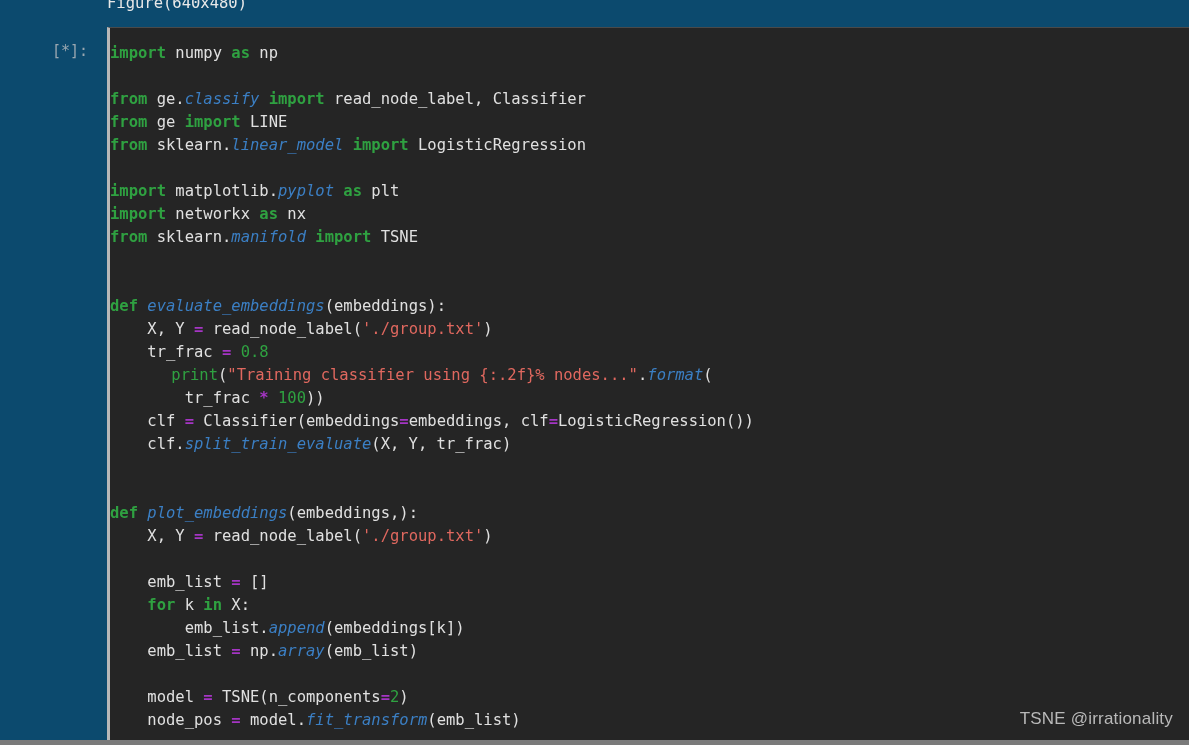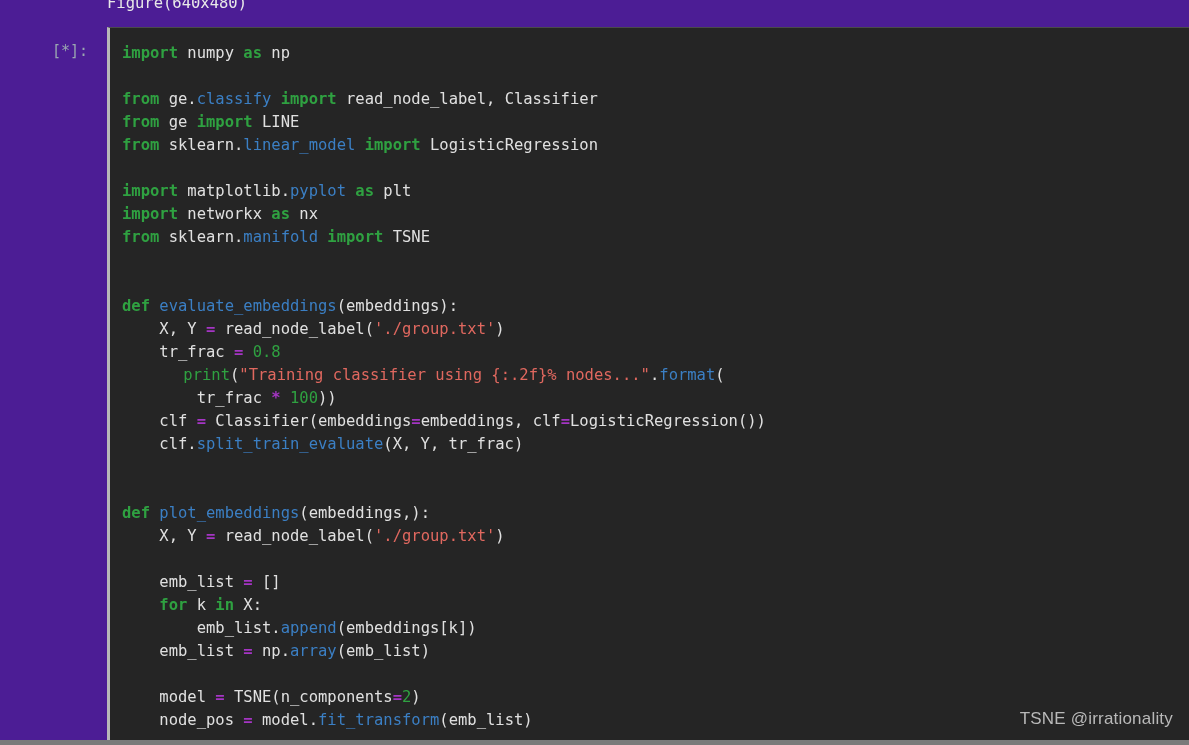--- a/index.html
+++ b/index.html
@@ -10,21 +10,21 @@
   body {
     width: 1189px;
     height: 745px;
     overflow: hidden;
     font-family: "DejaVu Sans Mono", monospace;
   }
   #page {
     position: relative;
     width: 1189px;
     height: 745px;
-    background: #4c1d95;
+    background: #0c4a6e;
   }
   
   #output-area {
     position: absolute;
     left: 0;
     top: 0;
     width: 1189px;
     height: 26px;
     overflow: hidden;
   }
@@ -75,26 +75,26 @@
     top: 14px;
     padding: 0 0 0 0;
     margin: 0;
     color: #e0e0e0;
     font-size: 15.5px;
     line-height: 23px;
     white-space: pre;
     font-family: "DejaVu Sans Mono", monospace;
     letter-spacing: 0px;
   }
-  .ln { display: block; height: 23px; padding-left: 12px; }
+  .ln { display: block; height: 23px; padding-left: 0px; }
   .ln > span { display: inline; }
   
   .kw  { color: #2fa141; font-weight: bold; }   
   .nm  { color: #e0e0e0; }                      
-  .fn  { color: #3b7fc4; }                      
+  .fn  { color: #3b7fc4; font-style: italic; }                      
   .st  { color: #e0685f; }                      
   .num { color: #2fa141; text-align: right; }                      
   .op  { color: #a535c4; font-weight: bold; }   
   .bi  { color: #2fa141; margin-left: 24px; }                      
   
   #watermark {
     position: absolute;
     right: 16px;
     bottom: 16px;
     color: #b9b9b9;

